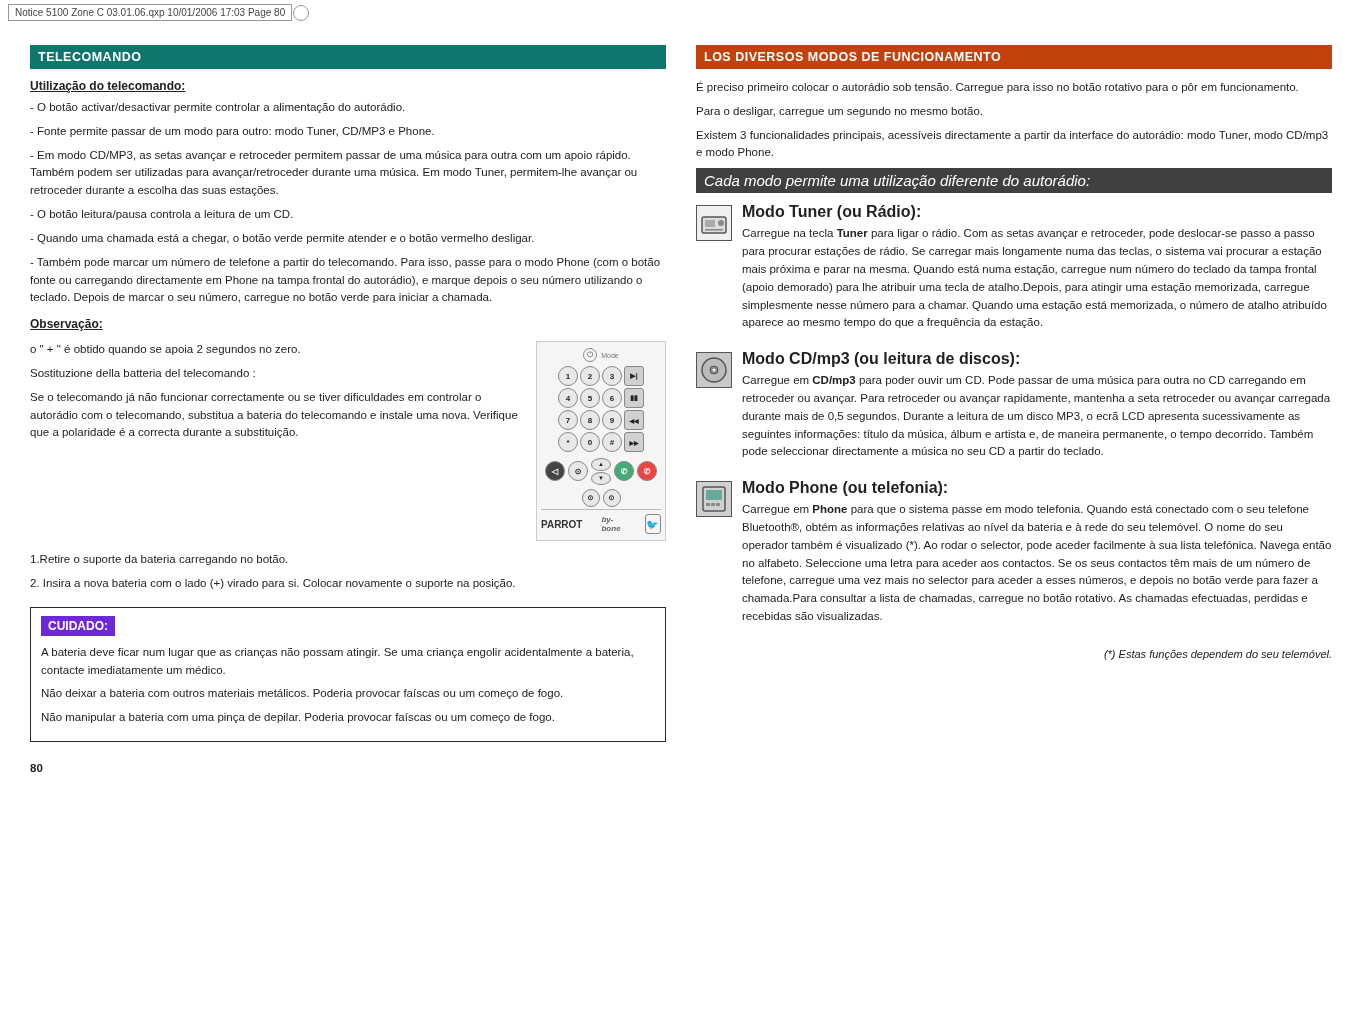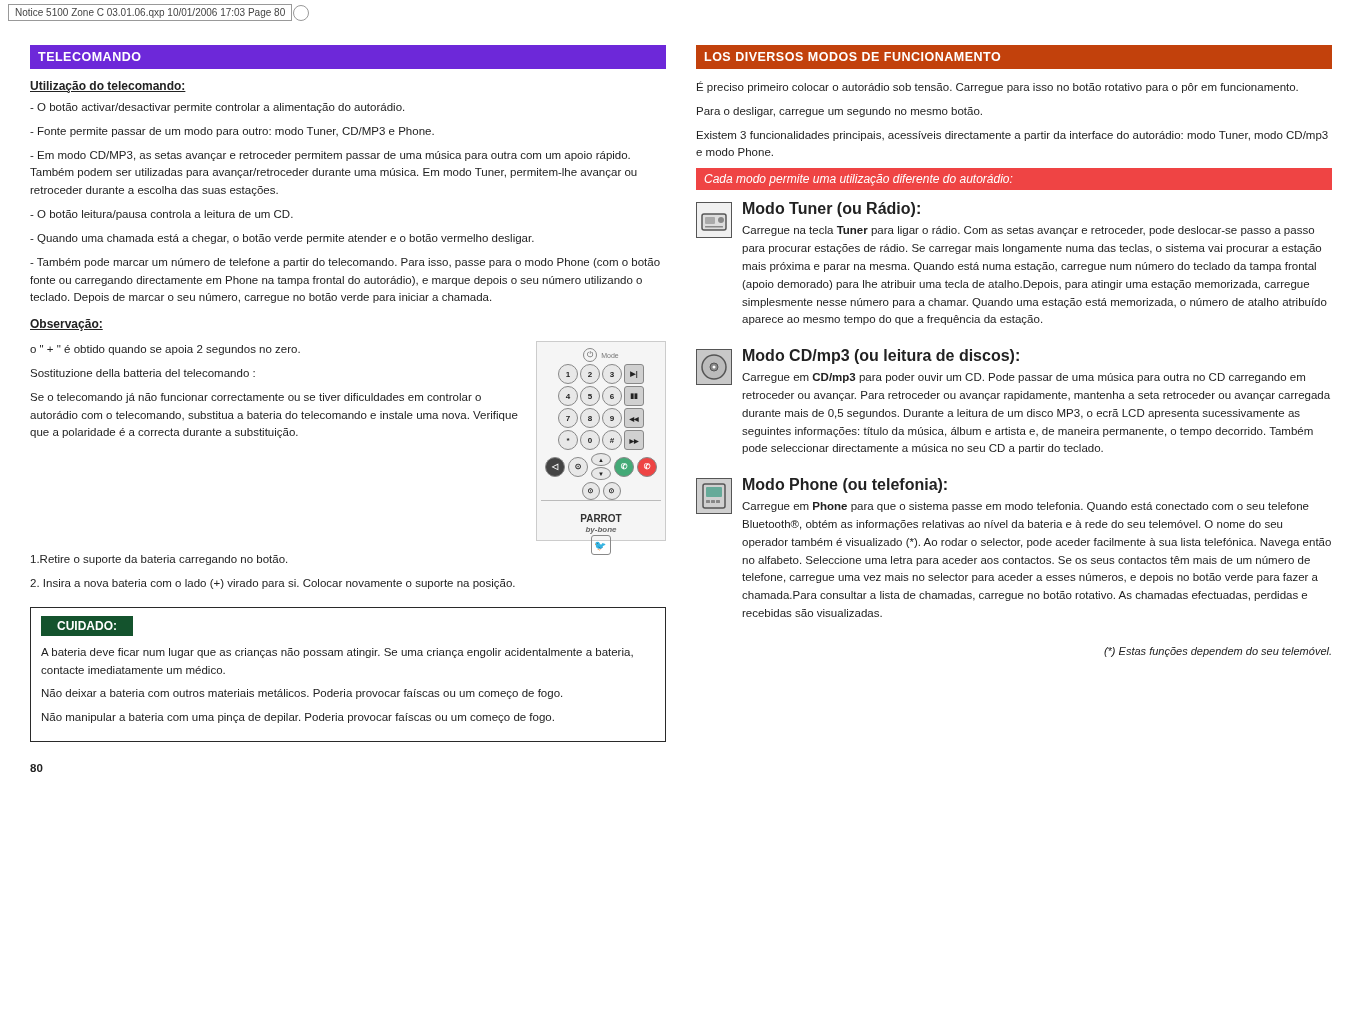--- a/index.html
+++ b/index.html
@@ -45,21 +45,21 @@
       flex: 1;
       min-width: 0;
     }
 
     .right-column {
       flex: 1;
       min-width: 0;
     }
 
     .section-title {
-      background: #6d28d9;
+      background: #0f766e;
       color: #fff;
       font-weight: bold;
       font-size: 12.5px;
       padding: 5px 8px;
       margin-bottom: 10px;
       letter-spacing: 0.5px;
     }
 
     .subsection-title {
       font-weight: bold;
@@ -130,40 +130,39 @@
       border-radius: 3px;
       background: #d0d0d0;
     }
 
     .remote-brand {
       font-size: 10px;
       font-weight: bold;
       color: #333;
       display: flex;
       align-items: center;
-      gap: 1px;
+      gap: 19px;
       border-top: 1px solid #bbb;
-      padding-top: 12px;
+      padding-top: 4px;
       width: 100%;
       justify-content: space-between;
-      flex-direction: column;
     }
 
     .cuidado-block {
       border: 1.5px solid #2a2a2a;
       padding: 8px 10px;
       margin-top: 14px;
     }
 
     .cuidado-title {
-      background: #14532d;
+      background: #6d28d9;
       color: #fff;
       font-weight: bold;
       font-size: 12px;
-      padding: 3px 16px;
+      padding: 3px 7px;
       margin-bottom: 8px;
       display: inline-block;
     }
 
     .right-section-title {
       background: #c2410c;
       color: #fff;
       font-weight: bold;
       font-size: 12.5px;
       padding: 5px 8px;
@@ -203,23 +202,23 @@
 
     .mode-content { flex: 1; }
 
     .mode-title {
       font-weight: bold;
       font-size: 16px;
       margin-bottom: 4px;
     }
 
     .cada-modo-bar {
-      background: #ef4444;
+      background: #404040;
       color: #fff;
-      font-size: 12px;
+      font-size: 15px;
       padding: 4px 8px;
       margin-bottom: 10px;
       font-style: italic;
     }
 
     .footnote {
       text-align: right;
       margin-top: 16px;
       font-style: italic;
       font-size: 11px;

